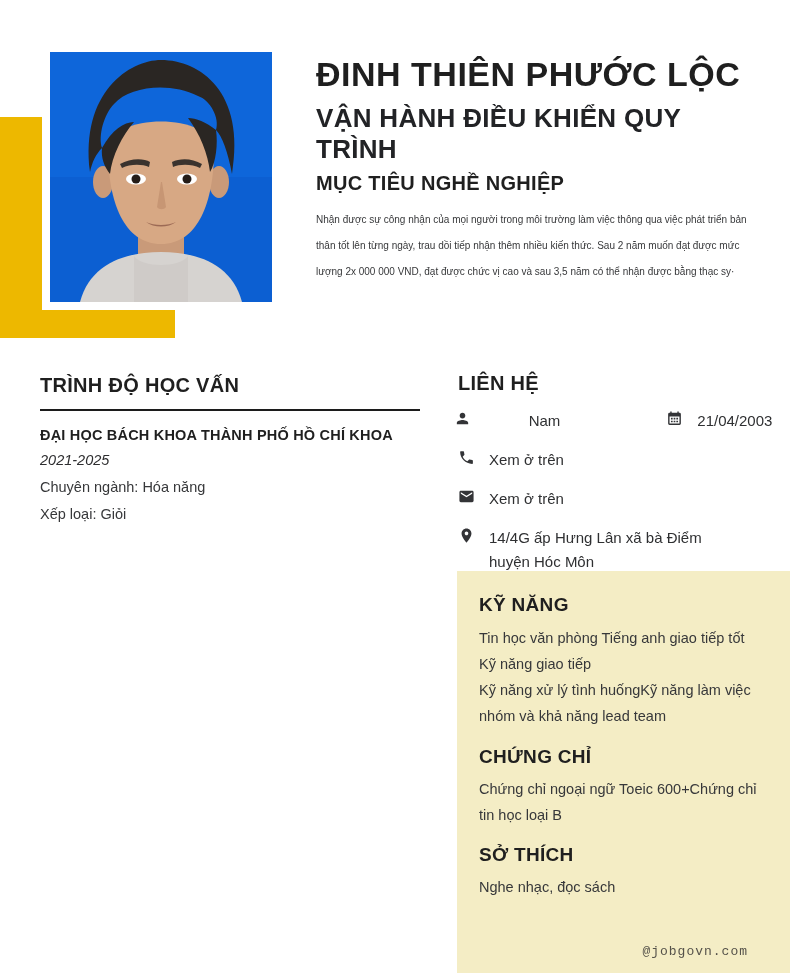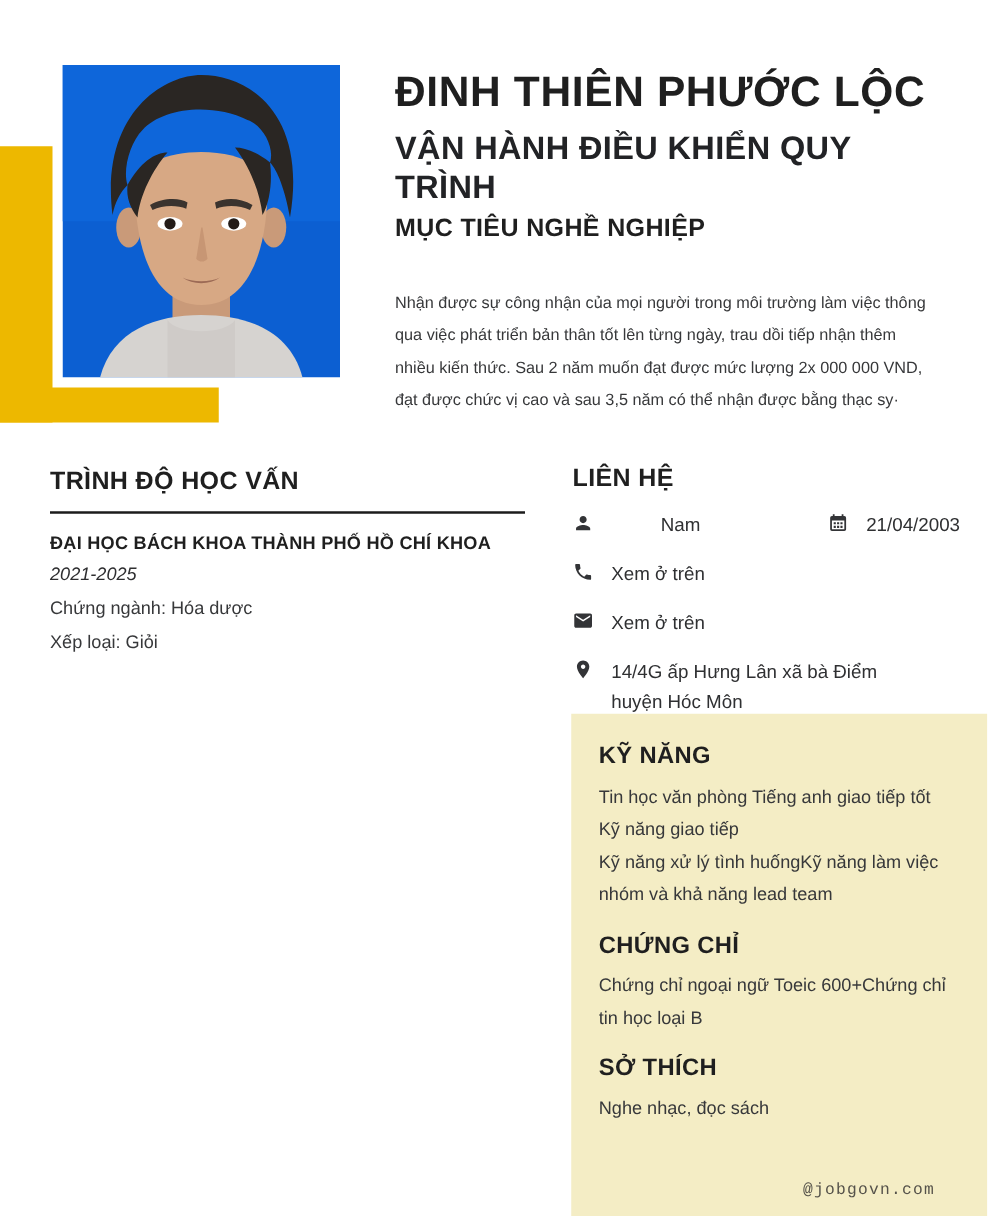--- a/index.html
+++ b/index.html
@@ -23,37 +23,37 @@
 
   
   .header-block { position: absolute; left: 316px; top: 54px; width: 450px; }
   .name { font-size: 34px; font-weight: 700; color: #1f1f1f; letter-spacing: 0.5px; line-height: 40px; }
   .job-title { margin-top: 9px; font-size: 26px; font-weight: 700; color: #222326; letter-spacing: 0.3px; }
 
   .section-heading { font-size: 20px; font-weight: 700; color: #1f1f1f; letter-spacing: 0.3px; }
 
   
   .objective { position: absolute; left: 316px; top: 172px; width: 436px; }
-  .objective-body { margin-top: 34px; font-size: 13px; line-height: 26px; color: #37383a; }
+  .objective-body { margin-top: 12px; font-size: 10px; line-height: 26px; color: #37383a; }
 
   
   .education { position: absolute; left: 40px; top: 374px; width: 380px; }
   .education .rule { margin-top: 12px; width: 380px; height: 2px; background: #1c1c1c; }
   .edu-school { margin-top: 16px; font-size: 14.5px; font-weight: 700; color: #1f1f1f; letter-spacing: 0.2px; }
   .edu-years { margin-top: 9px; font-size: 14.5px; font-style: italic; color: #2e2e30; }
   .edu-line { margin-top: 11px; font-size: 14.5px; color: #37383a; }
 
   
   .contact { position: absolute; left: 458px; top: 372px; width: 310px; }
   .contact-rows { margin-top: 14px; }
   .contact-row { display: flex; align-items: flex-start; margin-bottom: 15px; }
   .contact-row .c-icon { width: 17px; height: 17px; flex: 0 0 17px; margin-top: 1px; }
   .contact-row .c-icon svg { display: block; width: 17px; height: 17px; fill: #333437; }
   .contact-row .c-text { margin-left: 14px; font-size: 15px; line-height: 24px; color: #2f3032; }
-  .contact-row.dual { justify-content: space-between; }
+  .contact-row.dual { justify-content: center; gap: 44px; }
   .contact-row .pair2 { display: flex; margin-left: 62px; }
   .address-text { width: 245px; }
 
   
   .panel {
     position: absolute; left: 457px; top: 571px; width: 333px; height: 402px;
     background: #f4edc5;
     padding: 23px 22px 0 22px;
   }
   .panel-heading { font-size: 19px; font-weight: 700; color: #1f1f1f; letter-spacing: 0.3px; }
@@ -116,21 +116,21 @@
   <div class="objective">
     <div class="section-heading">MỤC TIÊU NGHỀ NGHIỆP</div>
     <div class="objective-body">Nhận được sự công nhận của mọi người trong môi trường làm việc thông qua việc phát triển bản thân tốt lên từng ngày, trau dồi tiếp nhận thêm nhiều kiến thức. Sau 2 năm muốn đạt được mức lượng 2x 000 000 VND, đạt được chức vị cao và sau 3,5 năm có thể nhận được bằng thạc sy·</div>
   </div>
 
   <div class="education">
     <div class="section-heading">TRÌNH ĐỘ HỌC VẤN</div>
     <div class="rule"></div>
     <div class="edu-school">ĐẠI HỌC BÁCH KHOA THÀNH PHỐ HỒ CHÍ KHOA</div>
     <div class="edu-years">2021-2025</div>
-    <div class="edu-line">Chứng ngành: Hóa dược</div>
+    <div class="edu-line">Chuyên ngành: Hóa năng</div>
     <div class="edu-line">Xếp loại: Giỏi</div>
   </div>
 
   <div class="contact">
     <div class="section-heading">LIÊN HỆ</div>
     <div class="contact-rows">
 
       <div class="contact-row dual">
         <span class="c-icon">
           <svg viewBox="0 0 24 24">

